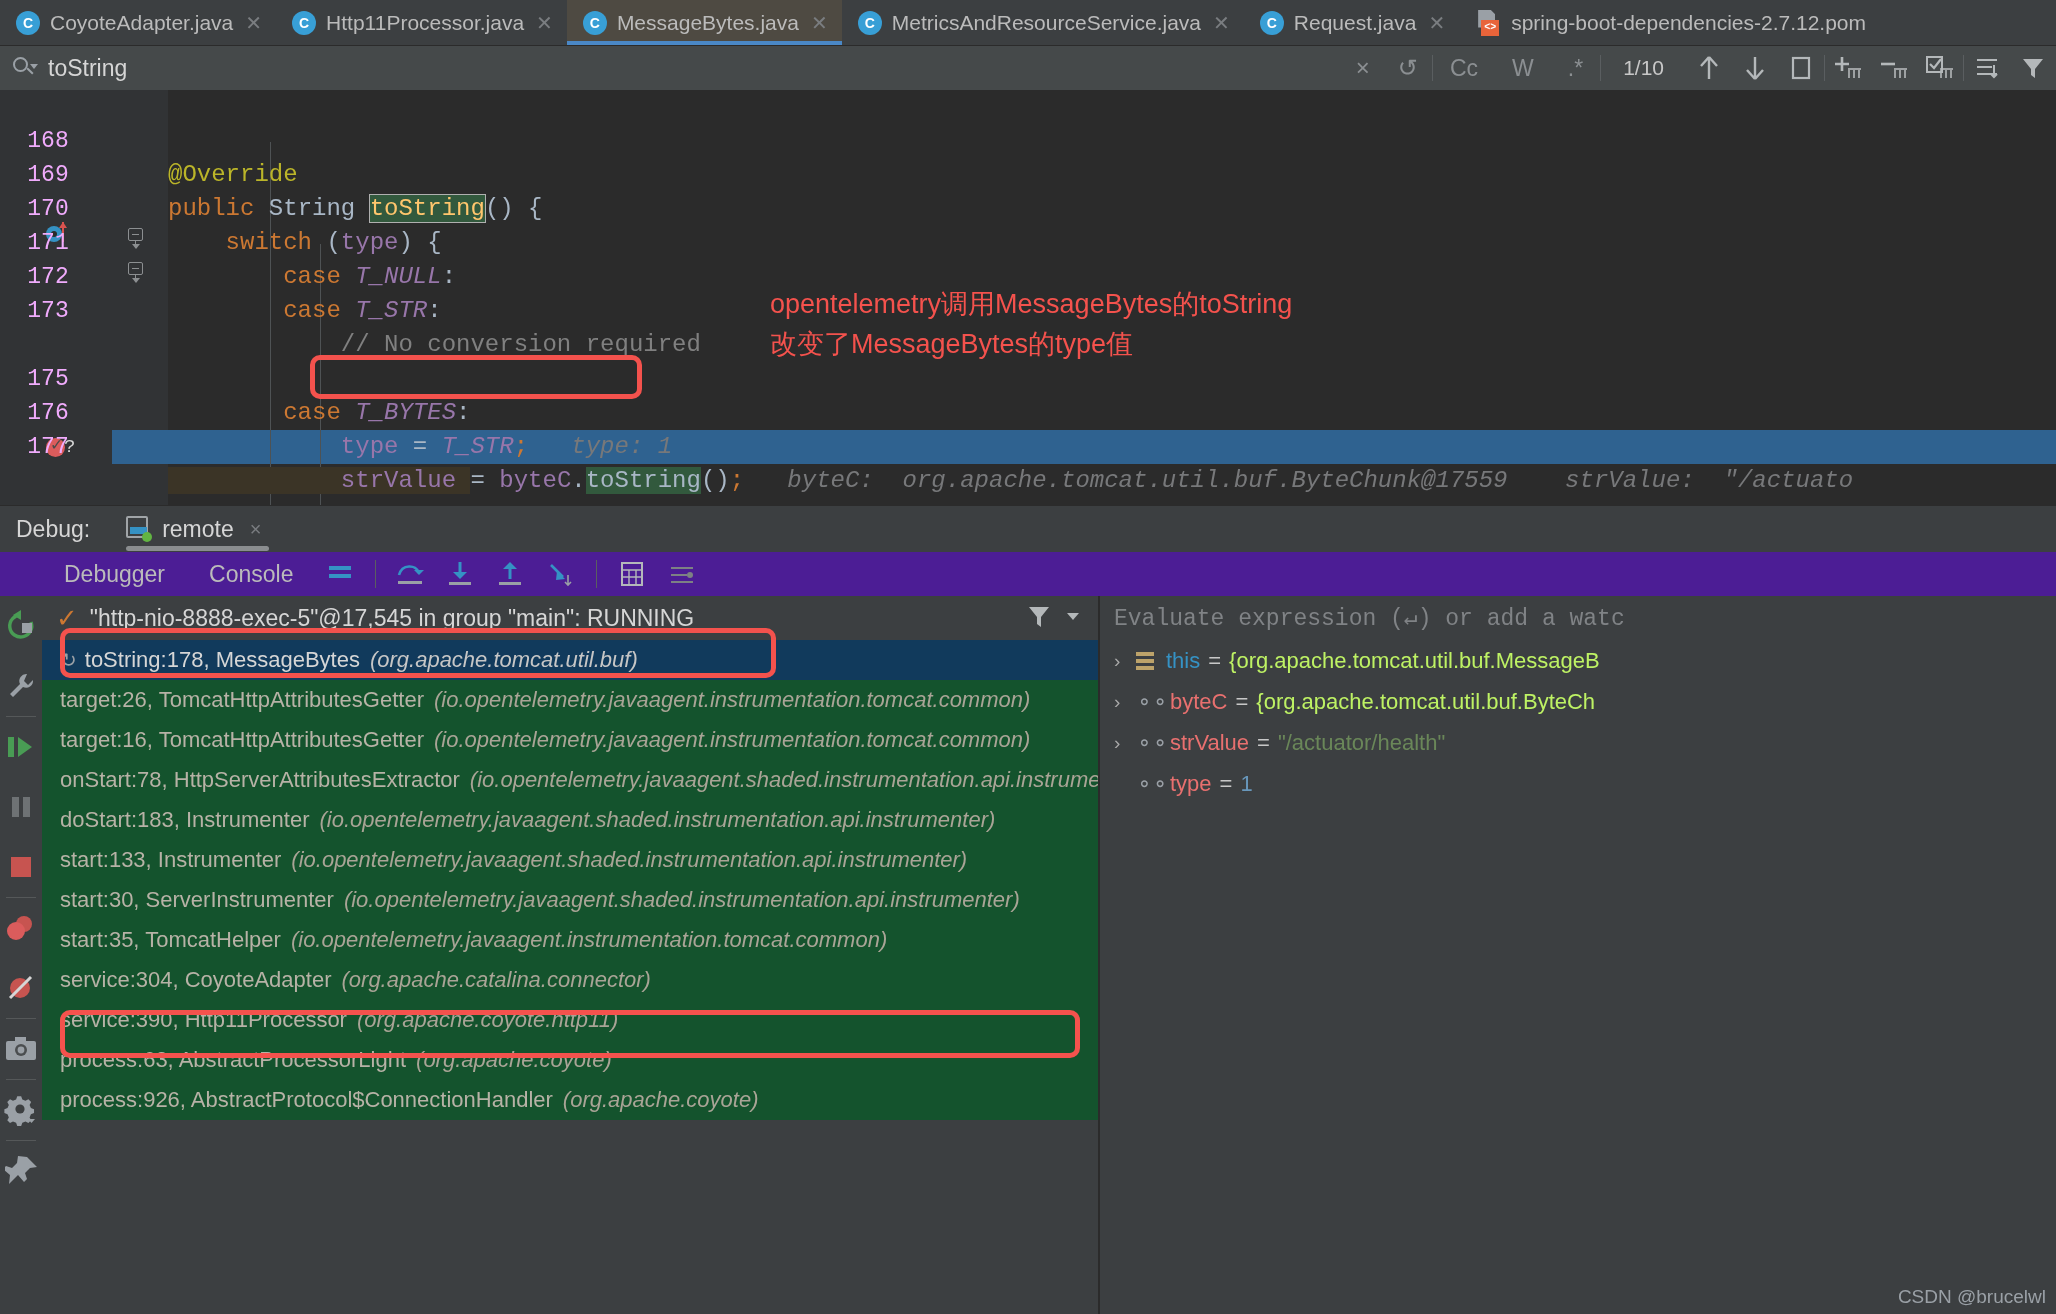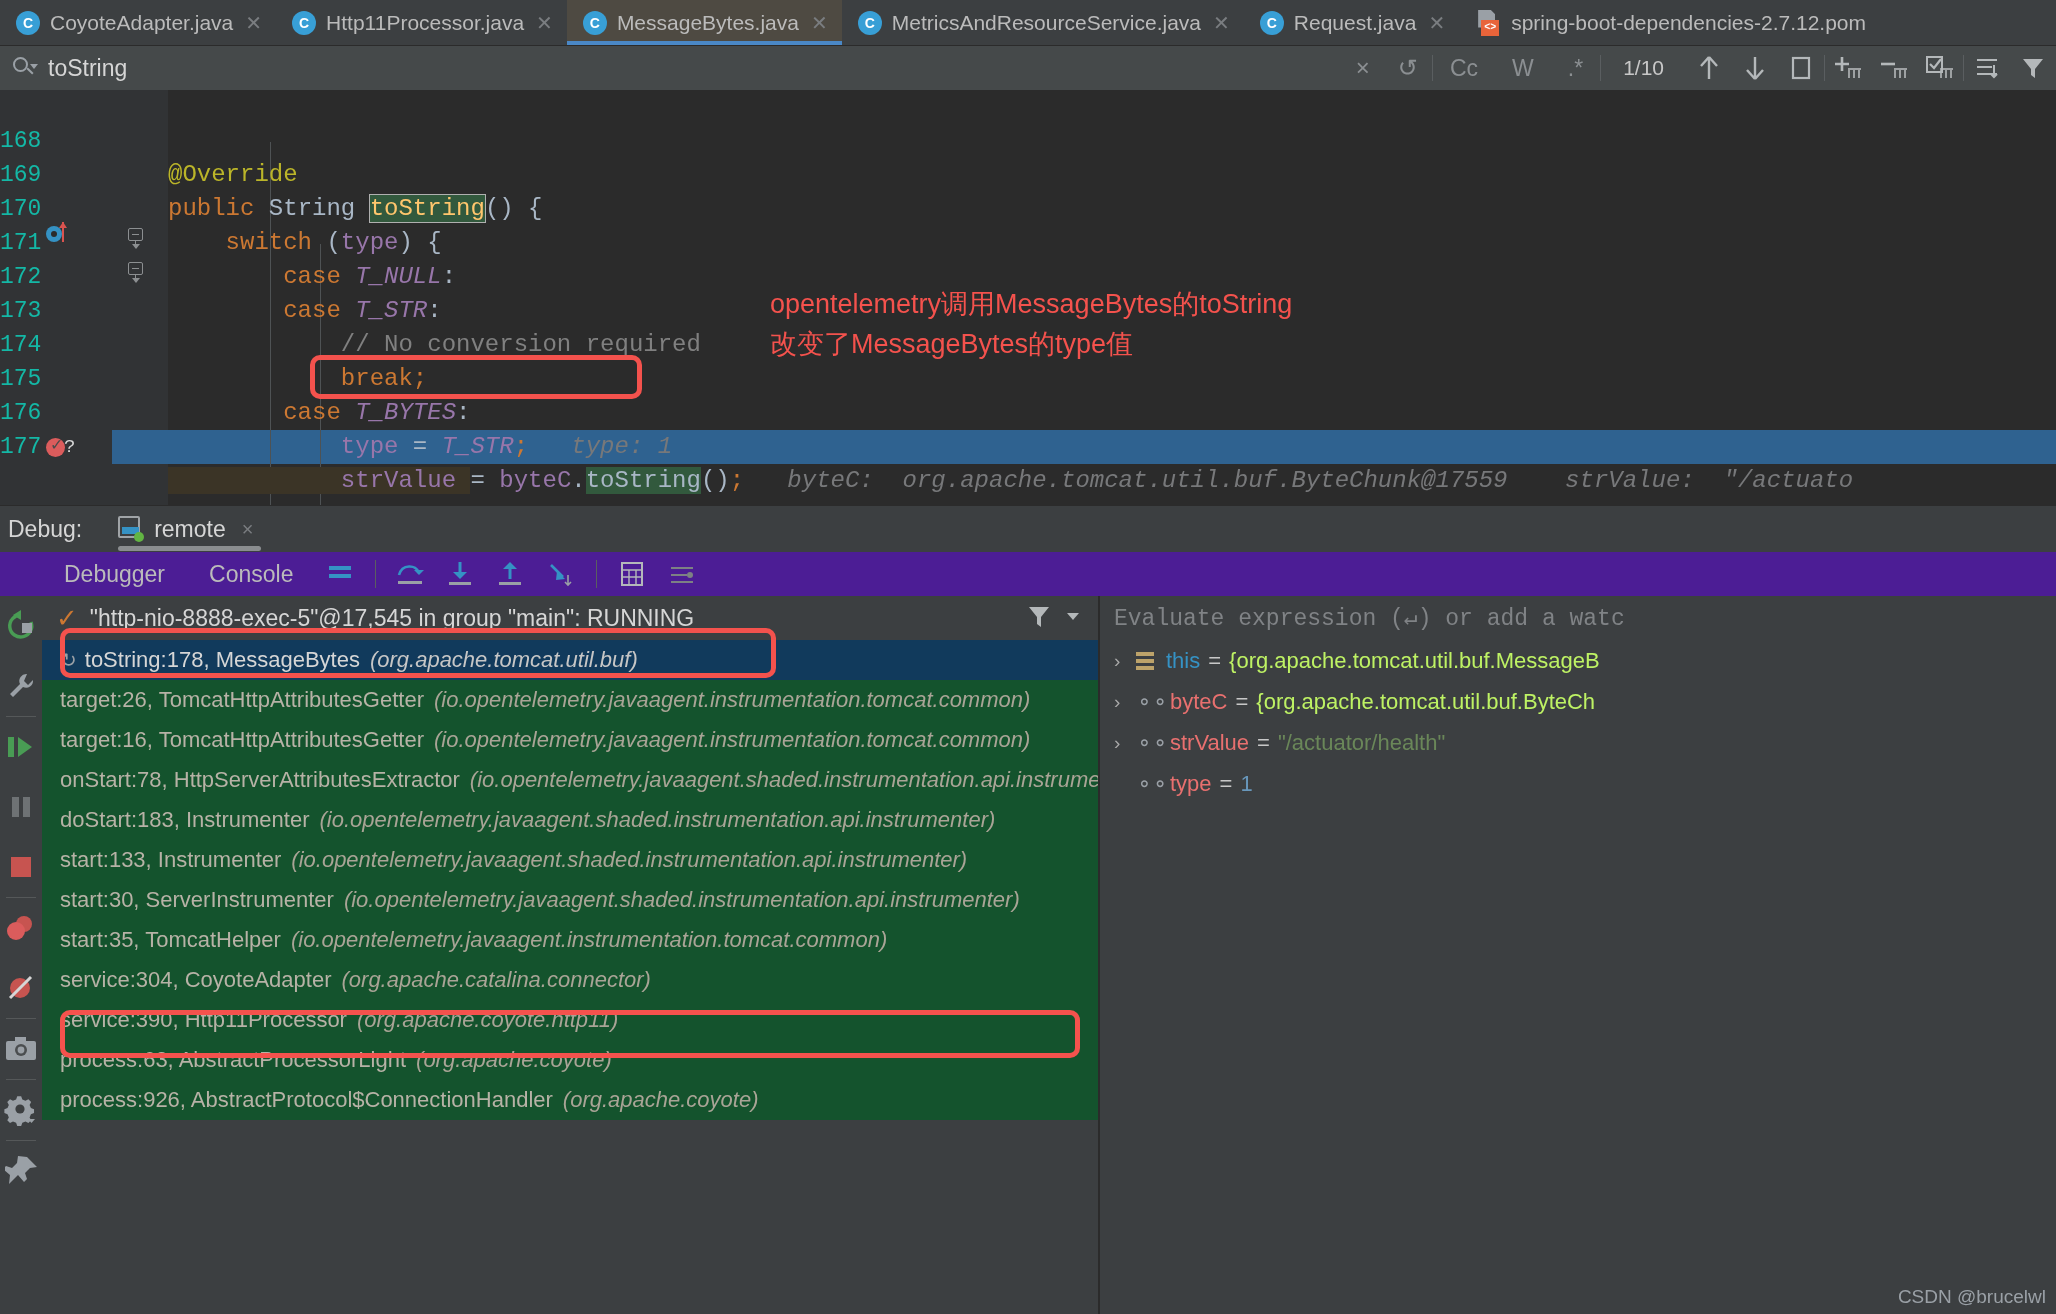--- a/index.html
+++ b/index.html
@@ -96,22 +96,22 @@
   .fold-bg {
     position: absolute; left: 112px; top: 0; width: 56px; height: 415px;
     background: #313335;
   }
   .code-line {
     position: absolute; left: 0; width: 2056px; height: 34px;
     font-family: "Liberation Mono", monospace; font-size: 24px; line-height: 34px;
     white-space: pre;
   }
   .lineno {
-    position: absolute; left: 0; width: 96px; text-align: left;
-    color: #14b8a6; font-family:"Liberation Mono", monospace; font-size: 23px;
+    position: absolute; left: 0; width: 96px; text-align: center;
+    color: #f0abfc; font-family:"Liberation Mono", monospace; font-size: 23px;
   }
   .codetext { position: absolute; left: 168px; }
   .kw  { color: #cc7832; }
   .anno{ color: #bbb529; }
   .cls { color: #a9b7c6; }
   .fld { color: #9876aa; }
   .cnst{ color: #9876aa; font-style: italic; }
   .cmt { color: #808080; }
   .punc{ color: #a9b7c6; }
   .semi{ color: #cc7832; }
@@ -185,20 +185,21 @@
   .ann-text {
     position: absolute; color: #f4524d; font-size: 27px; line-height: 40px;
     font-family: "Liberation Sans", sans-serif; white-space: pre;
   }
 
   
   .debug-header {
     position: absolute; left: 0; top: 505px; width: 2056px; height: 47px;
     background: #3c3f41; display: flex; align-items: center;
     border-top: 1px solid #2b2b2b;
+    padding-left: 8px;
   }
   .debug-label { color: #d6d6d6; font-size: 23px; margin-left: 8px; }
   .debug-tab {
     display: flex; align-items: center; gap: 10px; margin-left: 36px;
     position: relative; padding: 0 8px 0 0; height: 47px;
   }
   .debug-tab::after{
     content:""; position:absolute; left:0; right:0; bottom:2px; height:5px;
     background:#8a8d8f; border-radius:3px;
   }
@@ -463,24 +464,20 @@
   <div class="code-line" style="top:136px;">
     <span class="lineno">172</span>
     <span class="codetext">        <span class="kw">case</span> <span class="cnst">T_STR</span><span class="punc">:</span></span>
   </div>
 
   <div class="code-line" style="top:170px;">
     <span class="lineno">173</span>
     <span class="codetext">            <span class="cmt">// No conversion required</span></span>
   </div>
 
-  <div class="code-line" style="top:204px;">
-    <span class="lineno">174</span>
-    <span class="codetext">            <span class="kw">break</span><span class="semi">;</span></span>
-  </div>
 
   <div class="code-line" style="top:238px;">
     <span class="lineno">175</span>
     <span class="codetext">        <span class="kw">case</span> <span class="cnst">T_BYTES</span><span class="punc">:</span></span>
   </div>
 
   <div class="code-line" style="top:272px;">
     <span class="lineno">176</span>
     <span class="codetext">            <span class="fld">type</span> <span class="punc">=</span> <span class="cnst">T_STR</span><span class="semi">;</span>   <span class="hint">type: 1</span></span>
   </div>

